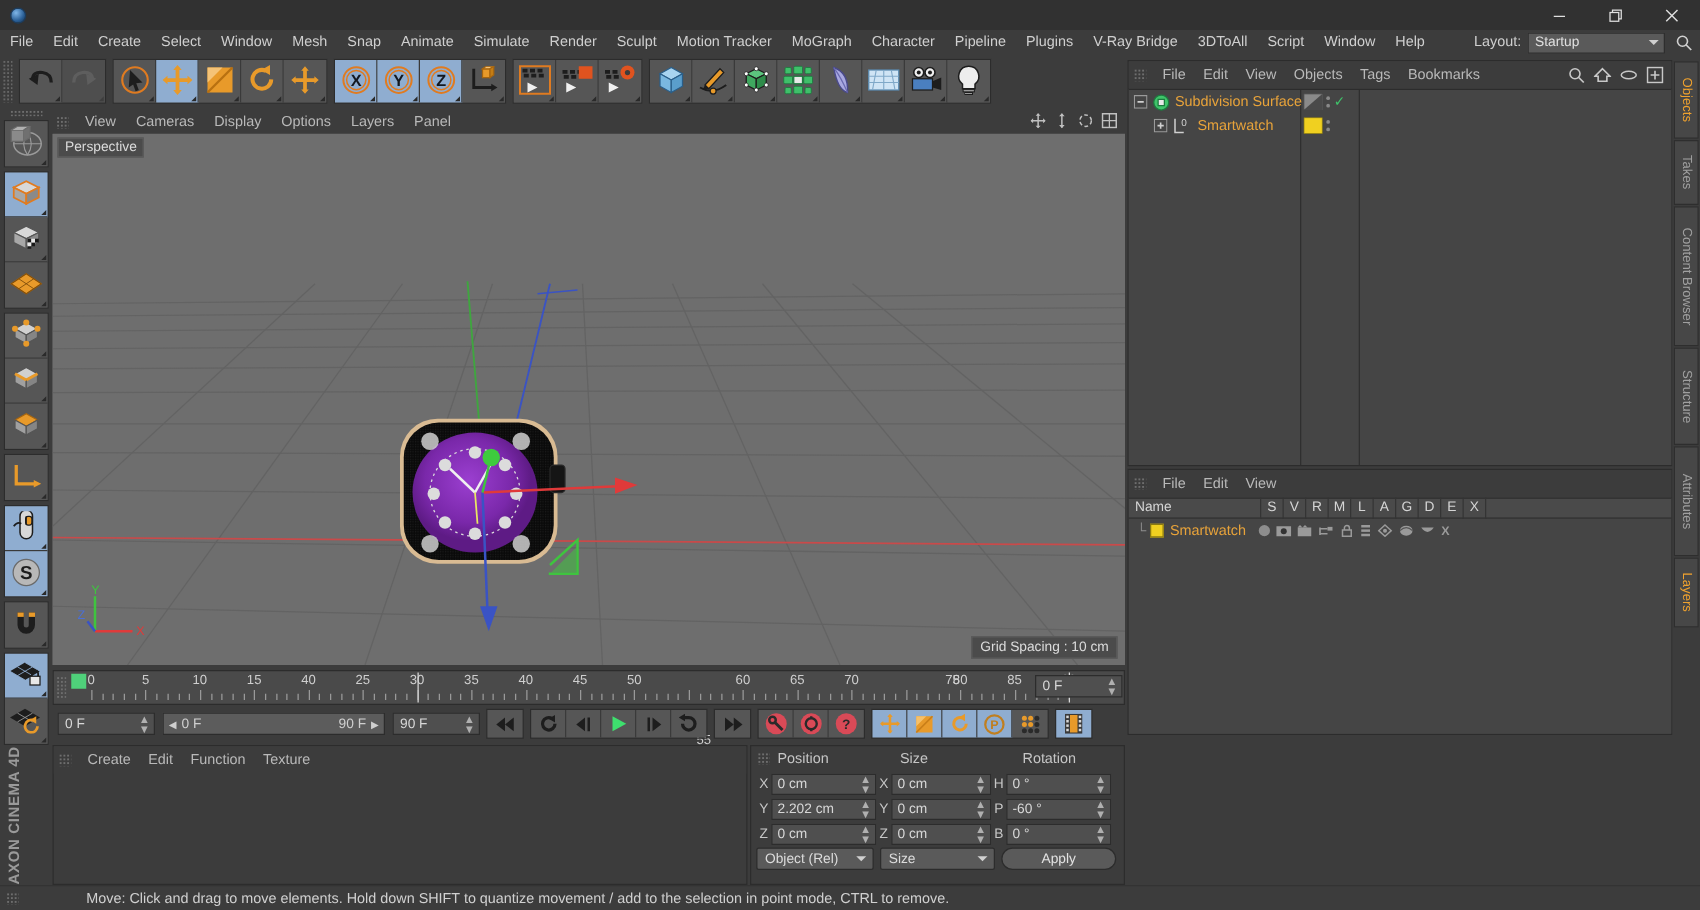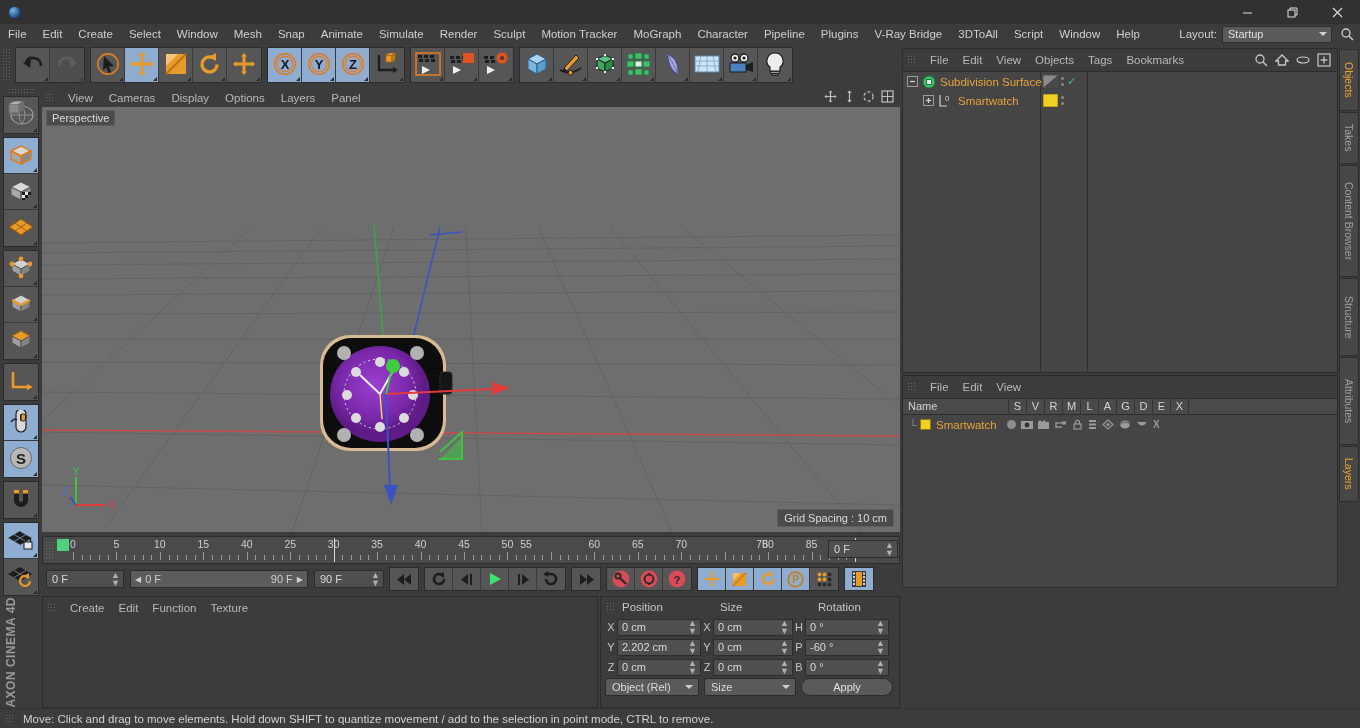--- a/index.html
+++ b/index.html
@@ -155,21 +155,21 @@
   .cfield .sp{ position:absolute; right:3px; color:#b0b0b0; font-size:9px; line-height:8px;}
   .cdd{ height:18px; background:#5a5a5a; border:1px solid #2c2c2c; display:flex; align-items:center;
      color:#dcdcdc; font-size:11px; padding-left:6px; position:relative; border-radius:2px;}
   .cdd .arw{ position:absolute; right:5px; border-left:4px solid transparent;
      border-right:4px solid transparent; border-top:4px solid #d0d0d0;}
   .applybtn{ height:18px; background:#5a5a5a; border:1px solid #2c2c2c; border-radius:9px;
      display:flex;align-items:center;justify-content:center; color:#e2e2e2; font-size:11px;}
 
   
   .status{ position:absolute; left:0; bottom:0; width:1360px; height:20px; background:#3c3c3c;
-     display:flex; align-items:center; border-top:1px solid #333;}
+     display:flex; align-items:center; border-top:1px solid #333;gap:46px;}
   .status .g{ width:10px;height:10px;margin:0 8px 0 5px;
      background-image: radial-gradient(#6e6e6e 0.6px, transparent 0.7px); background-size:3px 3px;}
   .status .txt{ color:#d0d0d0; font-size:11.5px;}
   .orange{ color:#e8a33a; }
 </style>
 </head>
 <body>
 
 <div class="app">
 
@@ -945,21 +945,21 @@
         <div class="rticklbl" style="left: 73.4444px;">5</div>
         <div class="rticklbl" style="left: 116.889px;">10</div>
         <div class="rticklbl" style="left: 160.333px;">15</div>
         <div class="rticklbl" style="left: 203.778px;">40</div>
         <div class="rticklbl" style="left: 247.222px;">25</div>
         <div class="rticklbl" style="left: 290.667px;">30</div>
         <div class="rticklbl" style="left: 334.111px;">35</div>
         <div class="rticklbl" style="left: 377.556px;">40</div>
         <div class="rticklbl" style="left: 421px;">45</div>
         <div class="rticklbl" style="left: 464.444px;">50</div>
-        <div class="rticklbl" style="left: 483px;">55</div>
+        <div class="rticklbl" style="left: 520px; margin-top: 48px;">55</div>
         <div class="rticklbl" style="left: 551.333px;">60</div>
         <div class="rticklbl" style="left: 594.778px;">65</div>
         <div class="rticklbl" style="left: 638.222px;">70</div>
         <div class="rticklbl" style="left: 719px;">75</div>
         <div class="rticklbl" style="left: 725.111px;">80</div>
         <div class="rticklbl" style="left: 768.556px;">85</div>
         <div class="rticklbl" style="left: 812px;">90</div>
         <div class="rtick" style="left: 30px; height: 8px;"></div>
         <div class="rtick" style="left: 38.6889px; height: 5px;"></div>
         <div class="rtick" style="left: 47.3778px; height: 5px;"></div>

